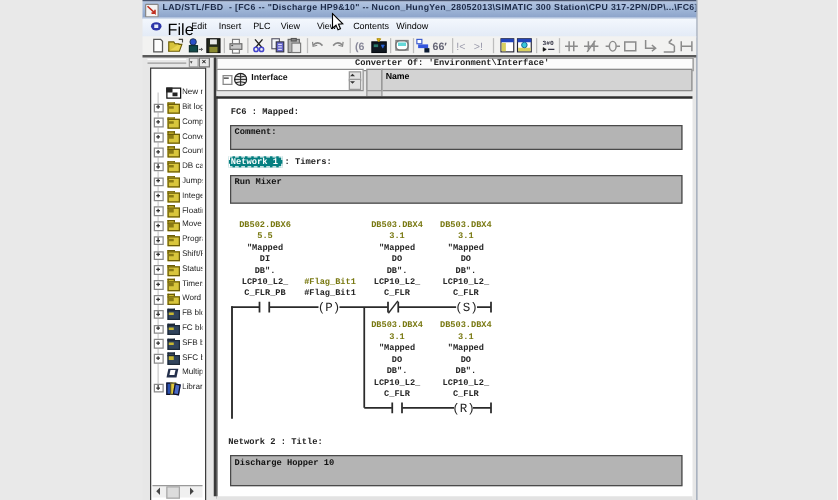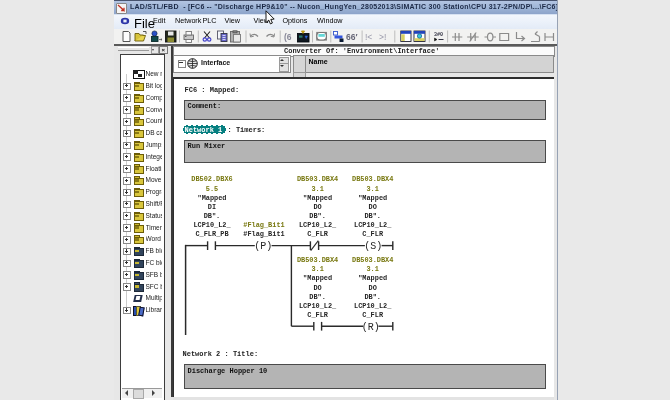--- a/index.html
+++ b/index.html
@@ -23,25 +23,25 @@
   <div class="abs" style="left:130px;top:3.4px;width:427px;height:10px;overflow:hidden;
      font-size:7px;font-weight:bold;color:#1c2946;white-space:nowrap;letter-spacing:0.26px;">LAD/STL/FBD&nbsp; - [FC6 -- "Discharge HP9&amp;10" -- Nucon_HungYen_28052013\SIMATIC 300 Station\CPU 317-2PN/DP\...\FC6]</div>
 
   <div class="abs" style="left:114px;top:14px;width:443px;height:14.5px;background:linear-gradient(#f3f7fd,#e2eaf6);border-top:1px solid #d7e2f2;"></div>
   <svg class="abs" style="left:119.5px;top:17px" width="10" height="8" viewBox="0 0 10 8">
     <ellipse cx="5" cy="4" rx="4.2" ry="3.3" fill="#2c35a8"></ellipse>
     <rect x="3.4" y="2.6" width="3.2" height="2.8" fill="#e8eef8"></rect>
   </svg>
   <div class="abs" style="left:134px;top:16.4px;font-size:13px;color:#000;">File</div>
   <div class="abs" style="left:153px;top:16.4px;font-size:7.2px;color:#000;">Edit</div>
-  <div class="abs" style="left:175px;top:16.4px;font-size:7.2px;color:#000;">Network</div>
+  <div class="abs" style="left:175px;top:16.4px;font-size:7.2px;color:#000;">Insert</div>
   <div class="abs" style="left:202.5px;top:16.4px;font-size:7.2px;color:#000;">PLC</div>
   <div class="abs" style="left:224.5px;top:16.4px;font-size:7.2px;color:#000;">View</div>
   <div class="abs" style="left:253.5px;top:16.4px;font-size:7.2px;color:#000;">View</div>
-  <div class="abs" style="left:282.5px;top:16.4px;font-size:7.2px;color:#000;">Options</div>
+  <div class="abs" style="left:282.5px;top:16.4px;font-size:7.2px;color:#000;">Contents</div>
   <div class="abs" style="left:317px;top:16.4px;font-size:7.2px;color:#000;">Window</div>
   <div class="abs" style="left:354px;top:16.4px;font-size:7.2px;color:#000;margin-top:43px;">Help</div>
 
   <div class="abs" style="left:114px;top:28.5px;width:443px;height:15.5px;background:#f2f2f1;"></div>
   <div class="abs" style="left:114px;top:44px;width:443px;height:1.8px;background:#5a5a5a;"></div>
   <svg class="abs" style="left:0;top:0;" width="670" height="48" viewBox="0 0 670 48" id="tbsvg">
       <path d="M123 31.5 H128.5 L130 33 V41.5 H123 Z" stroke="#555" stroke-width="1" fill="#fdfdfd"></path>
       <path d="M135 41 L137 35.5 H145.5 L143.5 41 Z" stroke="#6b5c08" stroke-width="0.9" fill="#e8d44e"></path>
       <path d="M135 41 V33.5 H139 L140 35 H143.5" stroke="#6b5c08" stroke-width="0.9" fill="#d6c23a"></path>
       <path d="M143 31.5 L146 31.5 L146 34" stroke="#444" stroke-width="0.9" fill="none"></path>

